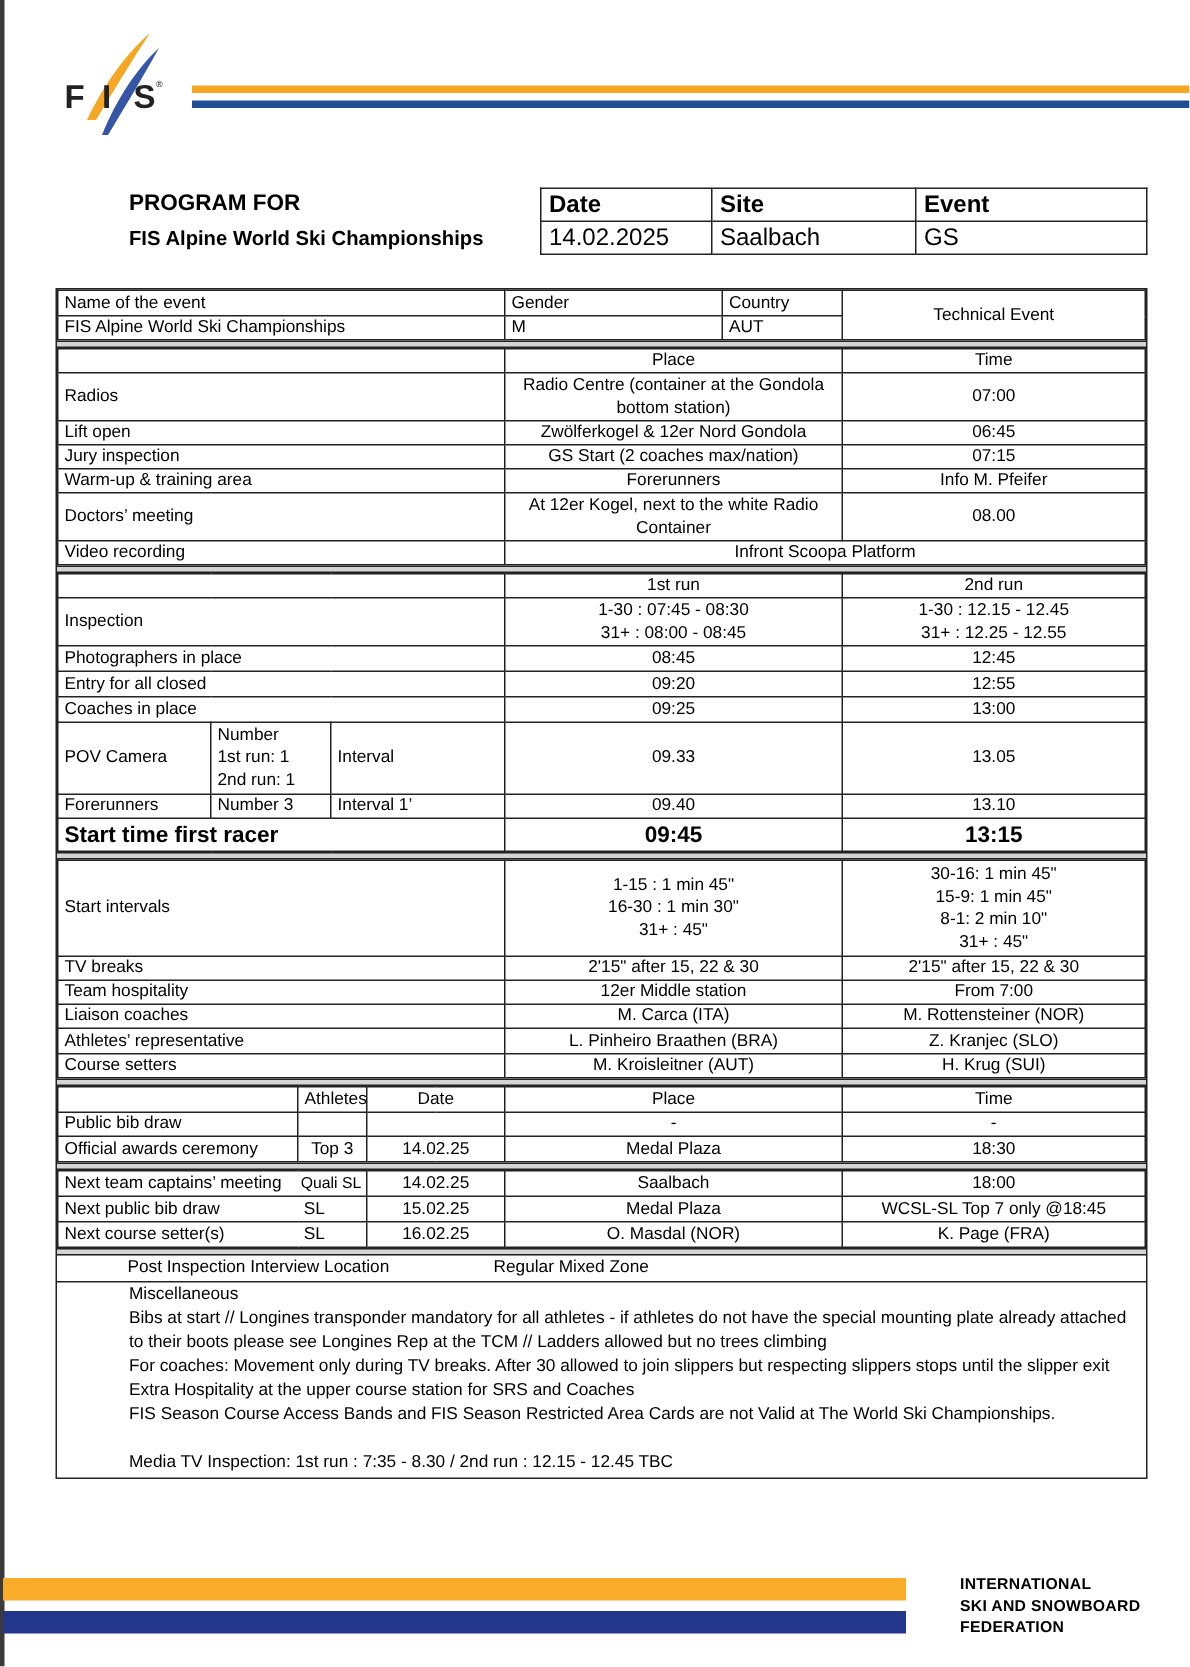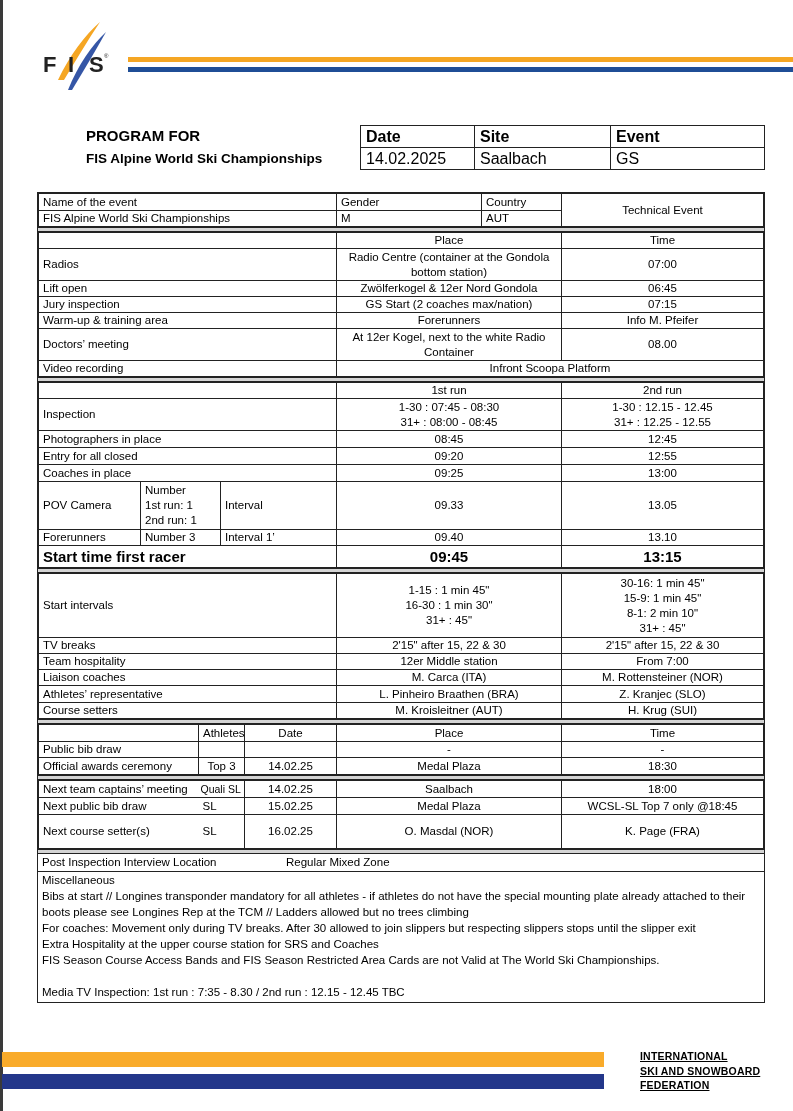--- a/index.html
+++ b/index.html
@@ -25,28 +25,28 @@
 
   
   .main { position: absolute; left: 37px; top: 192px; width: 728px; border: 1.5px solid #222; }
   table.t { border-collapse: collapse; width: 100%; table-layout: fixed; }
   table.t td { border: 1px solid #222; font-size: 11.5px; padding: 0 4px; line-height: 15px; vertical-align: middle; }
   .b { font-weight: normal; }
   .c { text-align: center; }
   .r { }
   .sep { height: 5px; background: #d4d4d4; border-top: 1.5px solid #222; border-bottom: 1.5px solid #222; }
   .big td.bigtxt { font-size: 15px; font-weight: bold; line-height: 20px; }
-  .misc { font-size: 11.5px; line-height: 16px; padding: 0 4px; }
+  .misc { font-size: 11.5px; line-height: 16px; padding: 0 4px; margin-left: 44px; }
   .misc-row { border-top: 1px solid #222; }
 
   
   .fbar { position: absolute; left: 2px; width: 602px; height: 15px; }
   .fbar.orange { top: 1052px; background: #f9ab2a; }
   .fbar.blue { top: 1074px; background: #23378a; }
-  .fedtext { position: absolute; left: 640px; top: 1049px; font-size: 10.5px; font-weight: bold; line-height: 14.5px; letter-spacing: 0.2px; text-decoration: underline; }
+  .fedtext { position: absolute; left: 640px; top: 1049px; font-size: 10.5px; font-weight: bold; line-height: 14.5px; letter-spacing: 0.2px; }
 </style>
 </head>
 <body>
 
 <div class="leftedge"></div>
 
 <div class="logo">
   <svg viewBox="0 0 80 70">
     <path d="M18 60 C 30 35, 45 15, 60 2 C 48 20, 36 40, 24 60 Z" fill="#f5a623"></path>
     <path d="M28 70 C 38 45, 52 25, 66 12 C 56 30, 44 50, 32 70 Z" fill="#3556a6"></path>
@@ -315,32 +315,32 @@
       <td class="c">Saalbach</td>
       <td class="c">18:00</td>
     </tr>
     <tr style="height:17px">
       <td class="b" style="border-right:none">Next public bib draw</td>
       <td class="b r" style="border-left:none">SL</td>
       <td class="c">15.02.25</td>
       <td class="c">Medal Plaza</td>
       <td class="b c">WCSL-SL Top 7 only @18:45</td>
     </tr>
-    <tr style="height:34px">
+    <tr style="height:17px">
       <td class="b" style="border-right:none">Next course setter(s)</td>
       <td class="b r" style="border-left:none">SL</td>
       <td class="c">16.02.25</td>
       <td class="c">O. Masdal (NOR)</td>
       <td class="c">K. Page (FRA)</td>
     </tr>
   </tbody>
     </table>
   <div class="sep"></div>
 
-  <div style="height:17px;line-height:17px;font-size:11.5px;padding:0 4px;">
+  <div style="height:17px;line-height:17px;font-size:11.5px;padding:0 4px;margin-left:43px;">
     <span class="b" style="display:inline-block;width:244px">Post Inspection Interview Location</span><span>Regular Mixed Zone</span>
   </div>
   <div class="misc-row">
     <div class="misc b">Miscellaneous</div>
     <div class="misc">Bibs at start   //  Longines transponder mandatory for all athletes - if athletes do not have the special mounting plate already attached to their boots please see Longines Rep at the TCM  //  Ladders allowed but no trees climbing</div>
     <div class="misc">For coaches: Movement only during TV breaks. After 30 allowed to join slippers but respecting slippers stops until the slipper exit</div>
     <div class="misc">Extra Hospitality at the upper course station for SRS and Coaches</div>
     <div class="misc">FIS Season Course Access Bands and FIS Season Restricted Area Cards are not Valid at The World Ski Championships.</div>
     <div class="misc" style="height:16px"></div>
     <div class="misc" style="padding-bottom:2px">Media TV Inspection: 1st run : 7:35 - 8.30 / 2nd run : 12.15 - 12.45 TBC</div>

